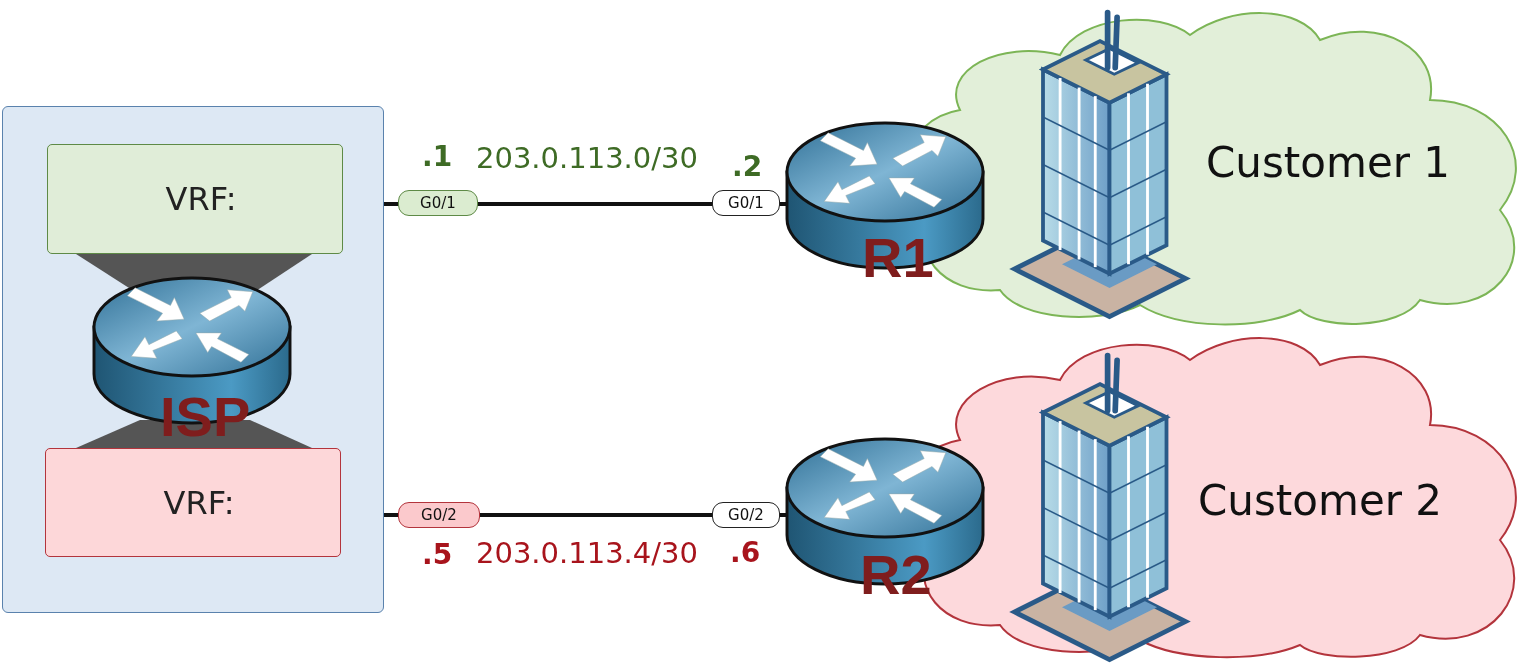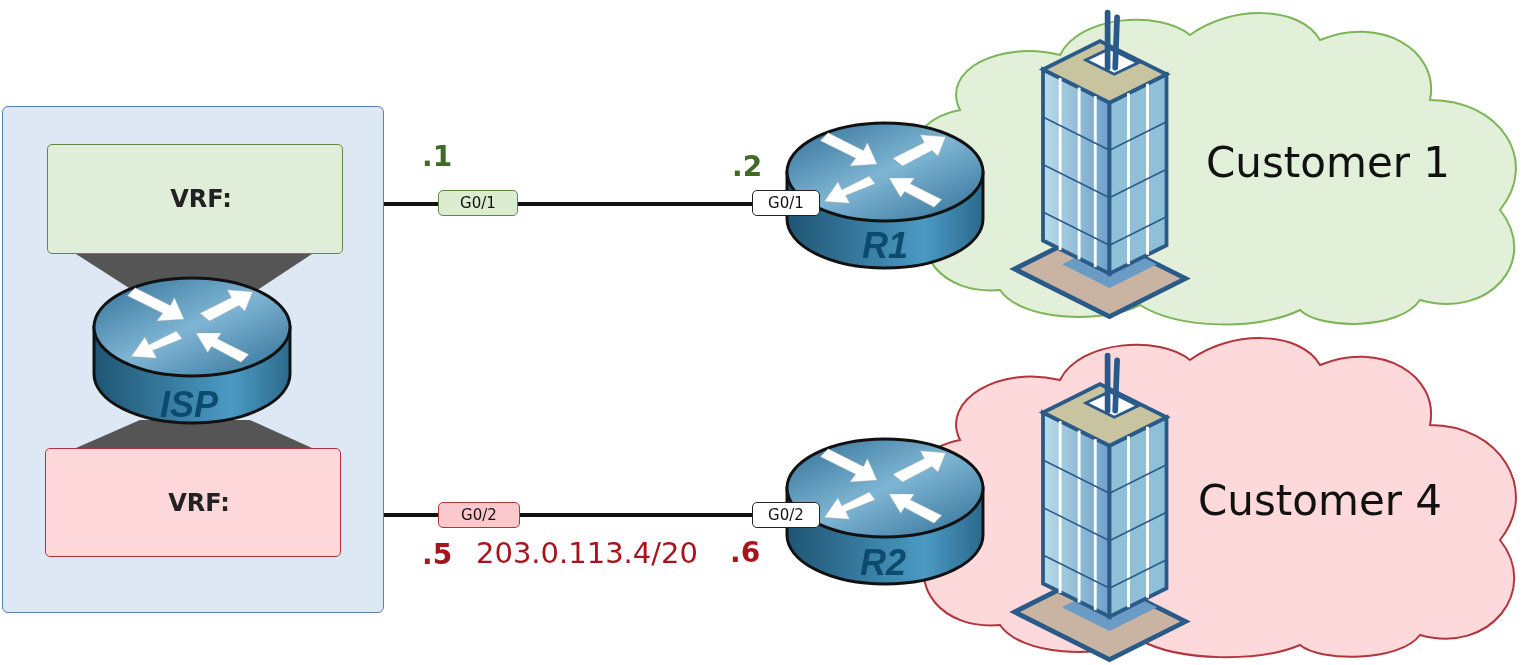--- a/index.html
+++ b/index.html
@@ -6,32 +6,32 @@
   body { width: 1536px; height: 665px; position: relative; overflow: hidden;
          font-family: "DejaVu Sans", sans-serif; }
   #stage { position: absolute; left: 0; top: 0; width: 1536px; height: 665px; }
   .abs { position: absolute; }
   .isp-box { left: 2px; top: 106px; width: 382px; height: 507px; background: #dde8f4;
              border: 1.5px solid #5a82ad; border-radius: 6px; box-sizing: border-box; }
   .vrf-box { position: absolute; width: 296px; height: 110px; border-radius: 5px; box-sizing: border-box;
              display: flex; flex-direction: column; align-items: center; justify-content: center; color: #222; }
   .vrf1 { left: 47px; top: 144px; background: #e0edd8; border: 1.5px solid #5e8a46; }
   .vrf2 { left: 45px; top: 448px; background: #fdd7d9; border: 1.5px solid #b3343c; height: 109px; }
-  .vrf-title { font-weight: bold; font-size: 24px; line-height: 34px; margin-left: 12px; }
+  .vrf-title { font-weight: normal; font-size: 32px; line-height: 34px; margin-left: 12px; }
   .vrf-name { font-size: 28px; line-height: 36px; }
-  .iface { position: absolute; height: 26px; border-radius: 5px; box-sizing: border-box; border: 1.5px solid #222;
-           background: #fff; font-size: 15px; display: flex; align-items: center; justify-content: center; color: #111; margin-left: 40px; }
+  .iface { position: absolute; height: 26px; border-radius: 11px; box-sizing: border-box; border: 1.5px solid #222;
+           background: #fff; font-size: 15px; display: flex; align-items: center; justify-content: center; color: #111; }
   .iface.green { background: #dbecd0; border-color: #5e8a46; }
   .iface.red { background: #fbc9cc; border-color: #b3343c; }
   .host { position: absolute; font-weight: bold; font-size: 28px; }
   .net { position: absolute; font-size: 29px; }
   .green-t { color: #3e6b25; }
   .red-t { color: #a8141c; }
   .cust-label { position: absolute; font-size: 42px; color: #111; }
-  .router-label { position: absolute; color: #0c4a6e; font-weight: bold; font-size: 36px; font-family: "Liberation Sans", sans-serif; font-style: italic; }
+  .router-label { position: absolute; color: #7f1d1d; font-weight: bold; font-size: 56px; font-family: "Liberation Sans", sans-serif; }
 </style>
 </head>
 <body>
 
 <div id="stage">
 
   <svg class="abs" style="left:0;top:0" width="1536" height="665">
     <defs>
       <linearGradient id="rtop" x1="0" y1="0" x2="1" y2="1">
         <stop offset="0" stop-color="#2f6f95"></stop>
@@ -123,21 +123,22 @@
   </svg>
   <div class="router-label" style="left:862px;top:225px;">R1</div>
   <div class="router-label" style="left:860px;top:542px;">R2</div>
 
   <div class="iface green" style="left:398px;top:190px;width:80px;">G0/1</div>
   <div class="iface" style="left:712px;top:190px;width:68px;">G0/1</div>
   <div class="iface red" style="left:398px;top:502px;width:82px;">G0/2</div>
   <div class="iface" style="left:712px;top:502px;width:68px;">G0/2</div>
 
   <div class="host green-t" style="left:422px;top:140px;">.1</div>
+  <div class="net green-t" style="left:476px;top:141px;">203.0.113.0/30</div>
   <div class="host green-t" style="left:732px;top:150px;">.2</div>
 
   <div class="host red-t" style="left:422px;top:538px;">.5</div>
-  <div class="net red-t" style="left:476px;top:536px;">203.0.113.4/20</div>
+  <div class="net red-t" style="left:476px;top:536px;">203.0.113.4/30</div>
   <div class="host red-t" style="left:730px;top:536px;">.6</div>
 
   <div class="cust-label" style="left:1206px;top:138px;">Customer 1</div>
-  <div class="cust-label" style="left:1198px;top:476px;">Customer 4</div>
+  <div class="cust-label" style="left:1198px;top:476px;">Customer 2</div>
 </div>
 
 </body></html>

